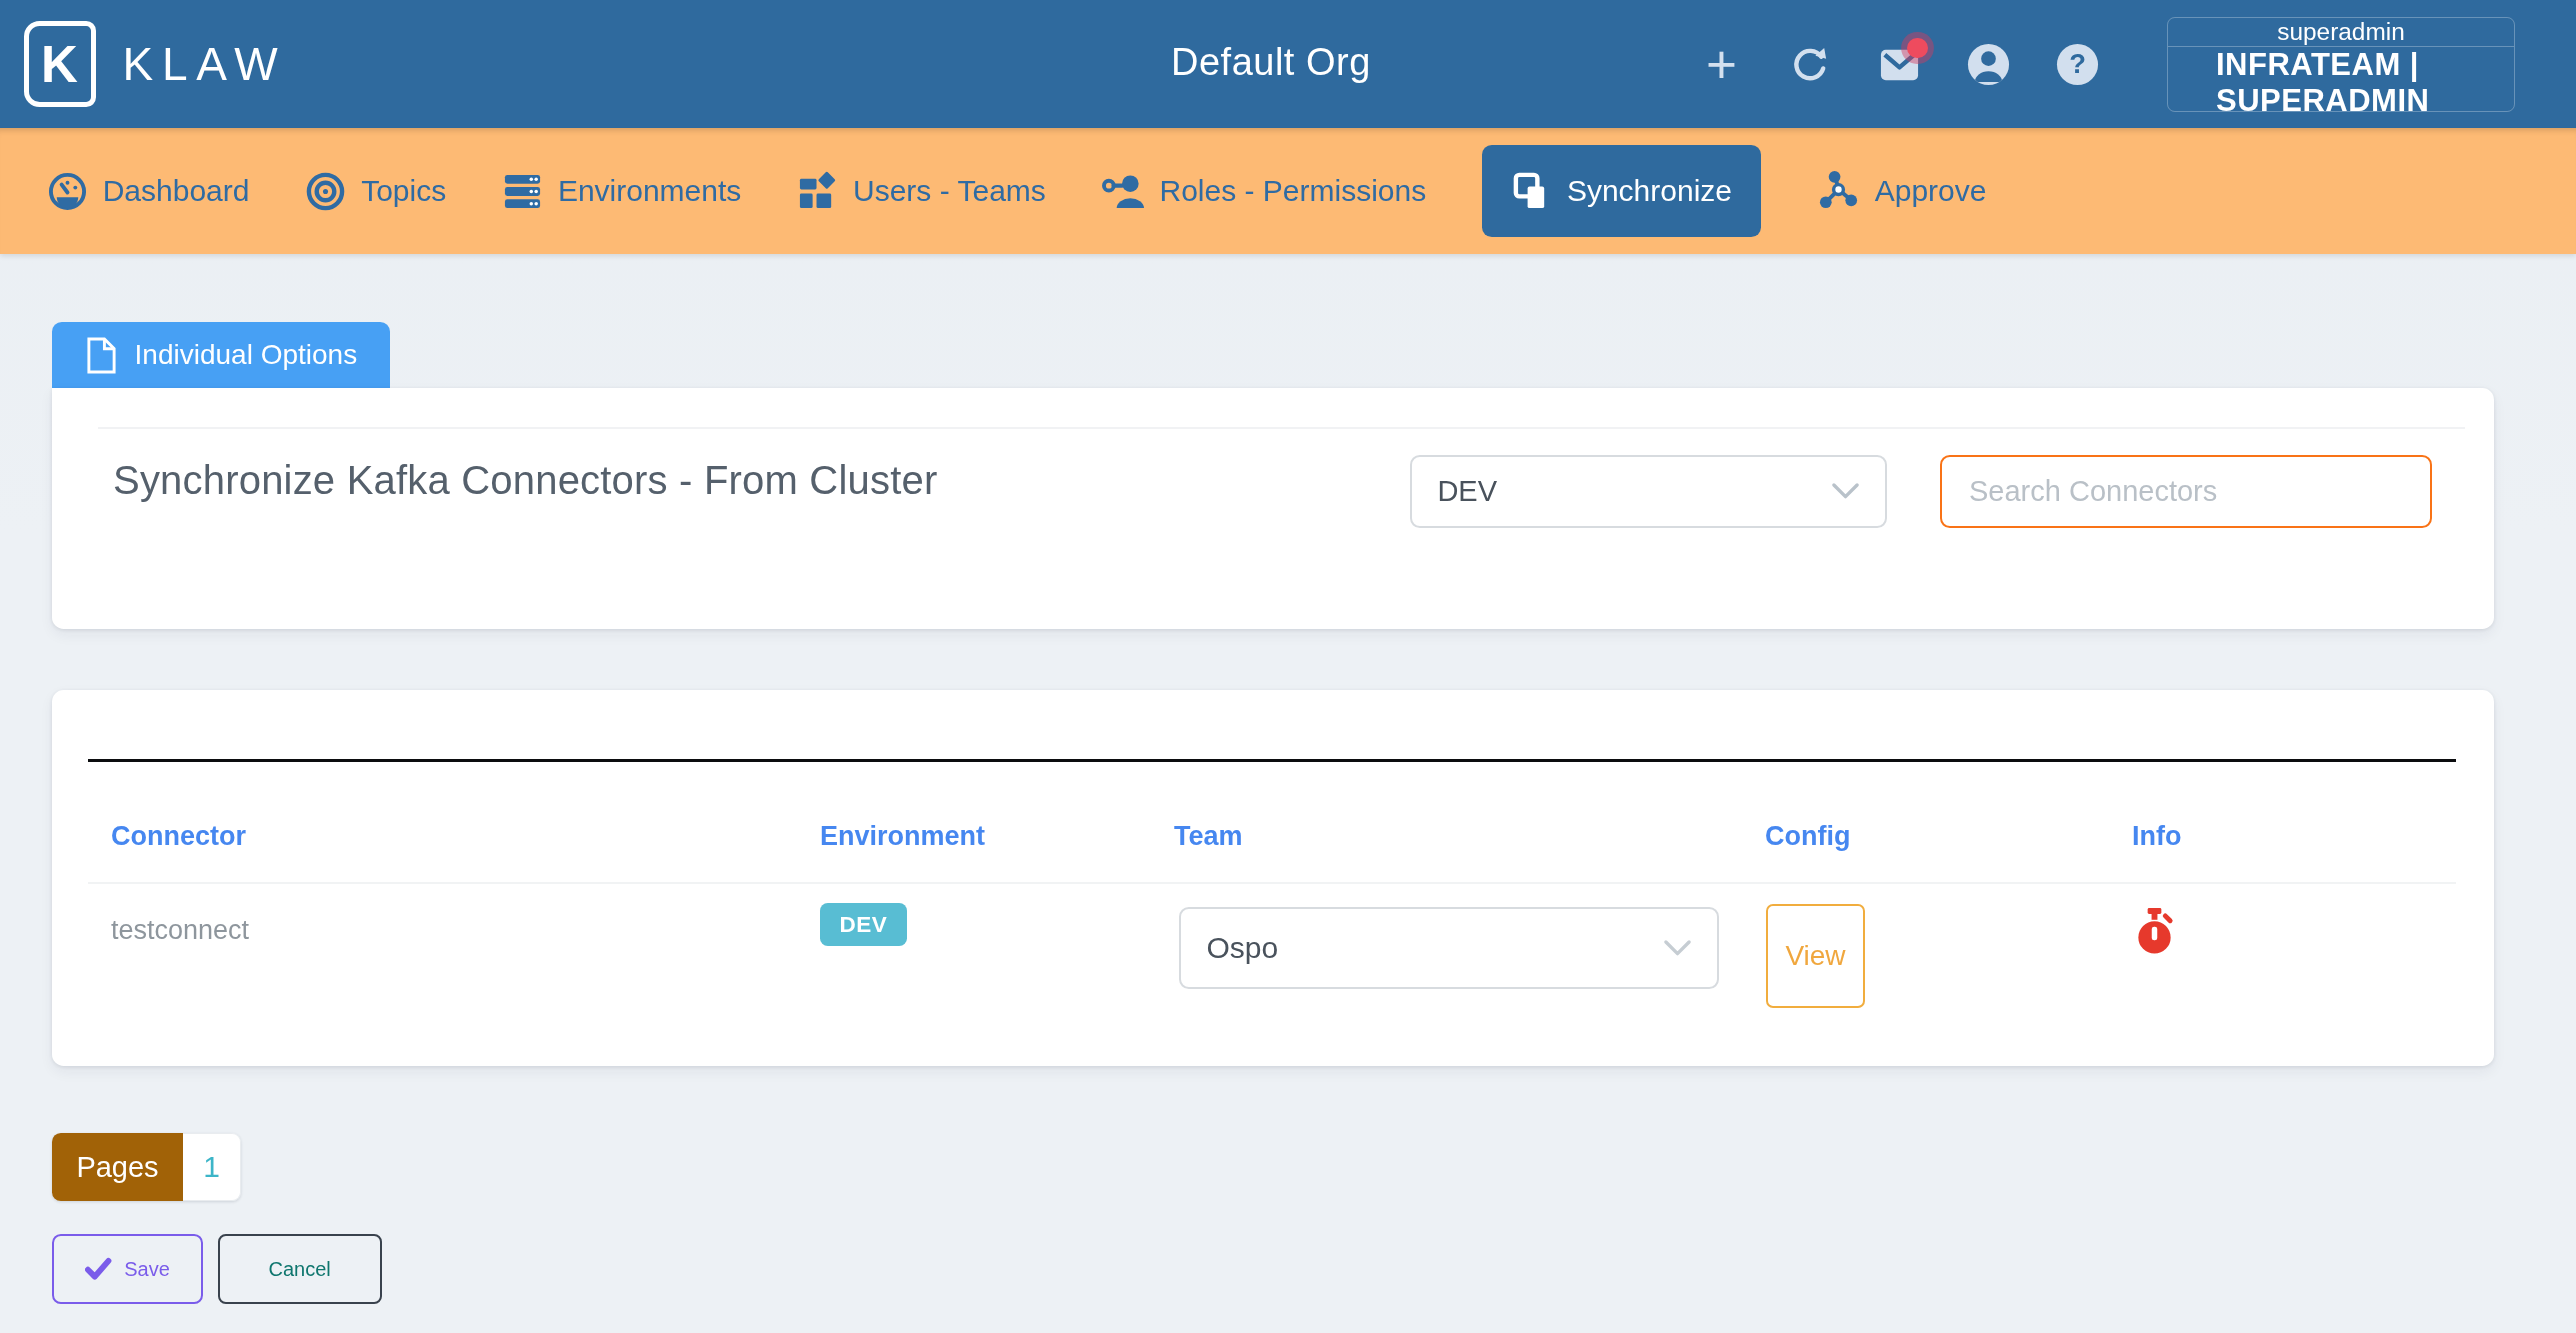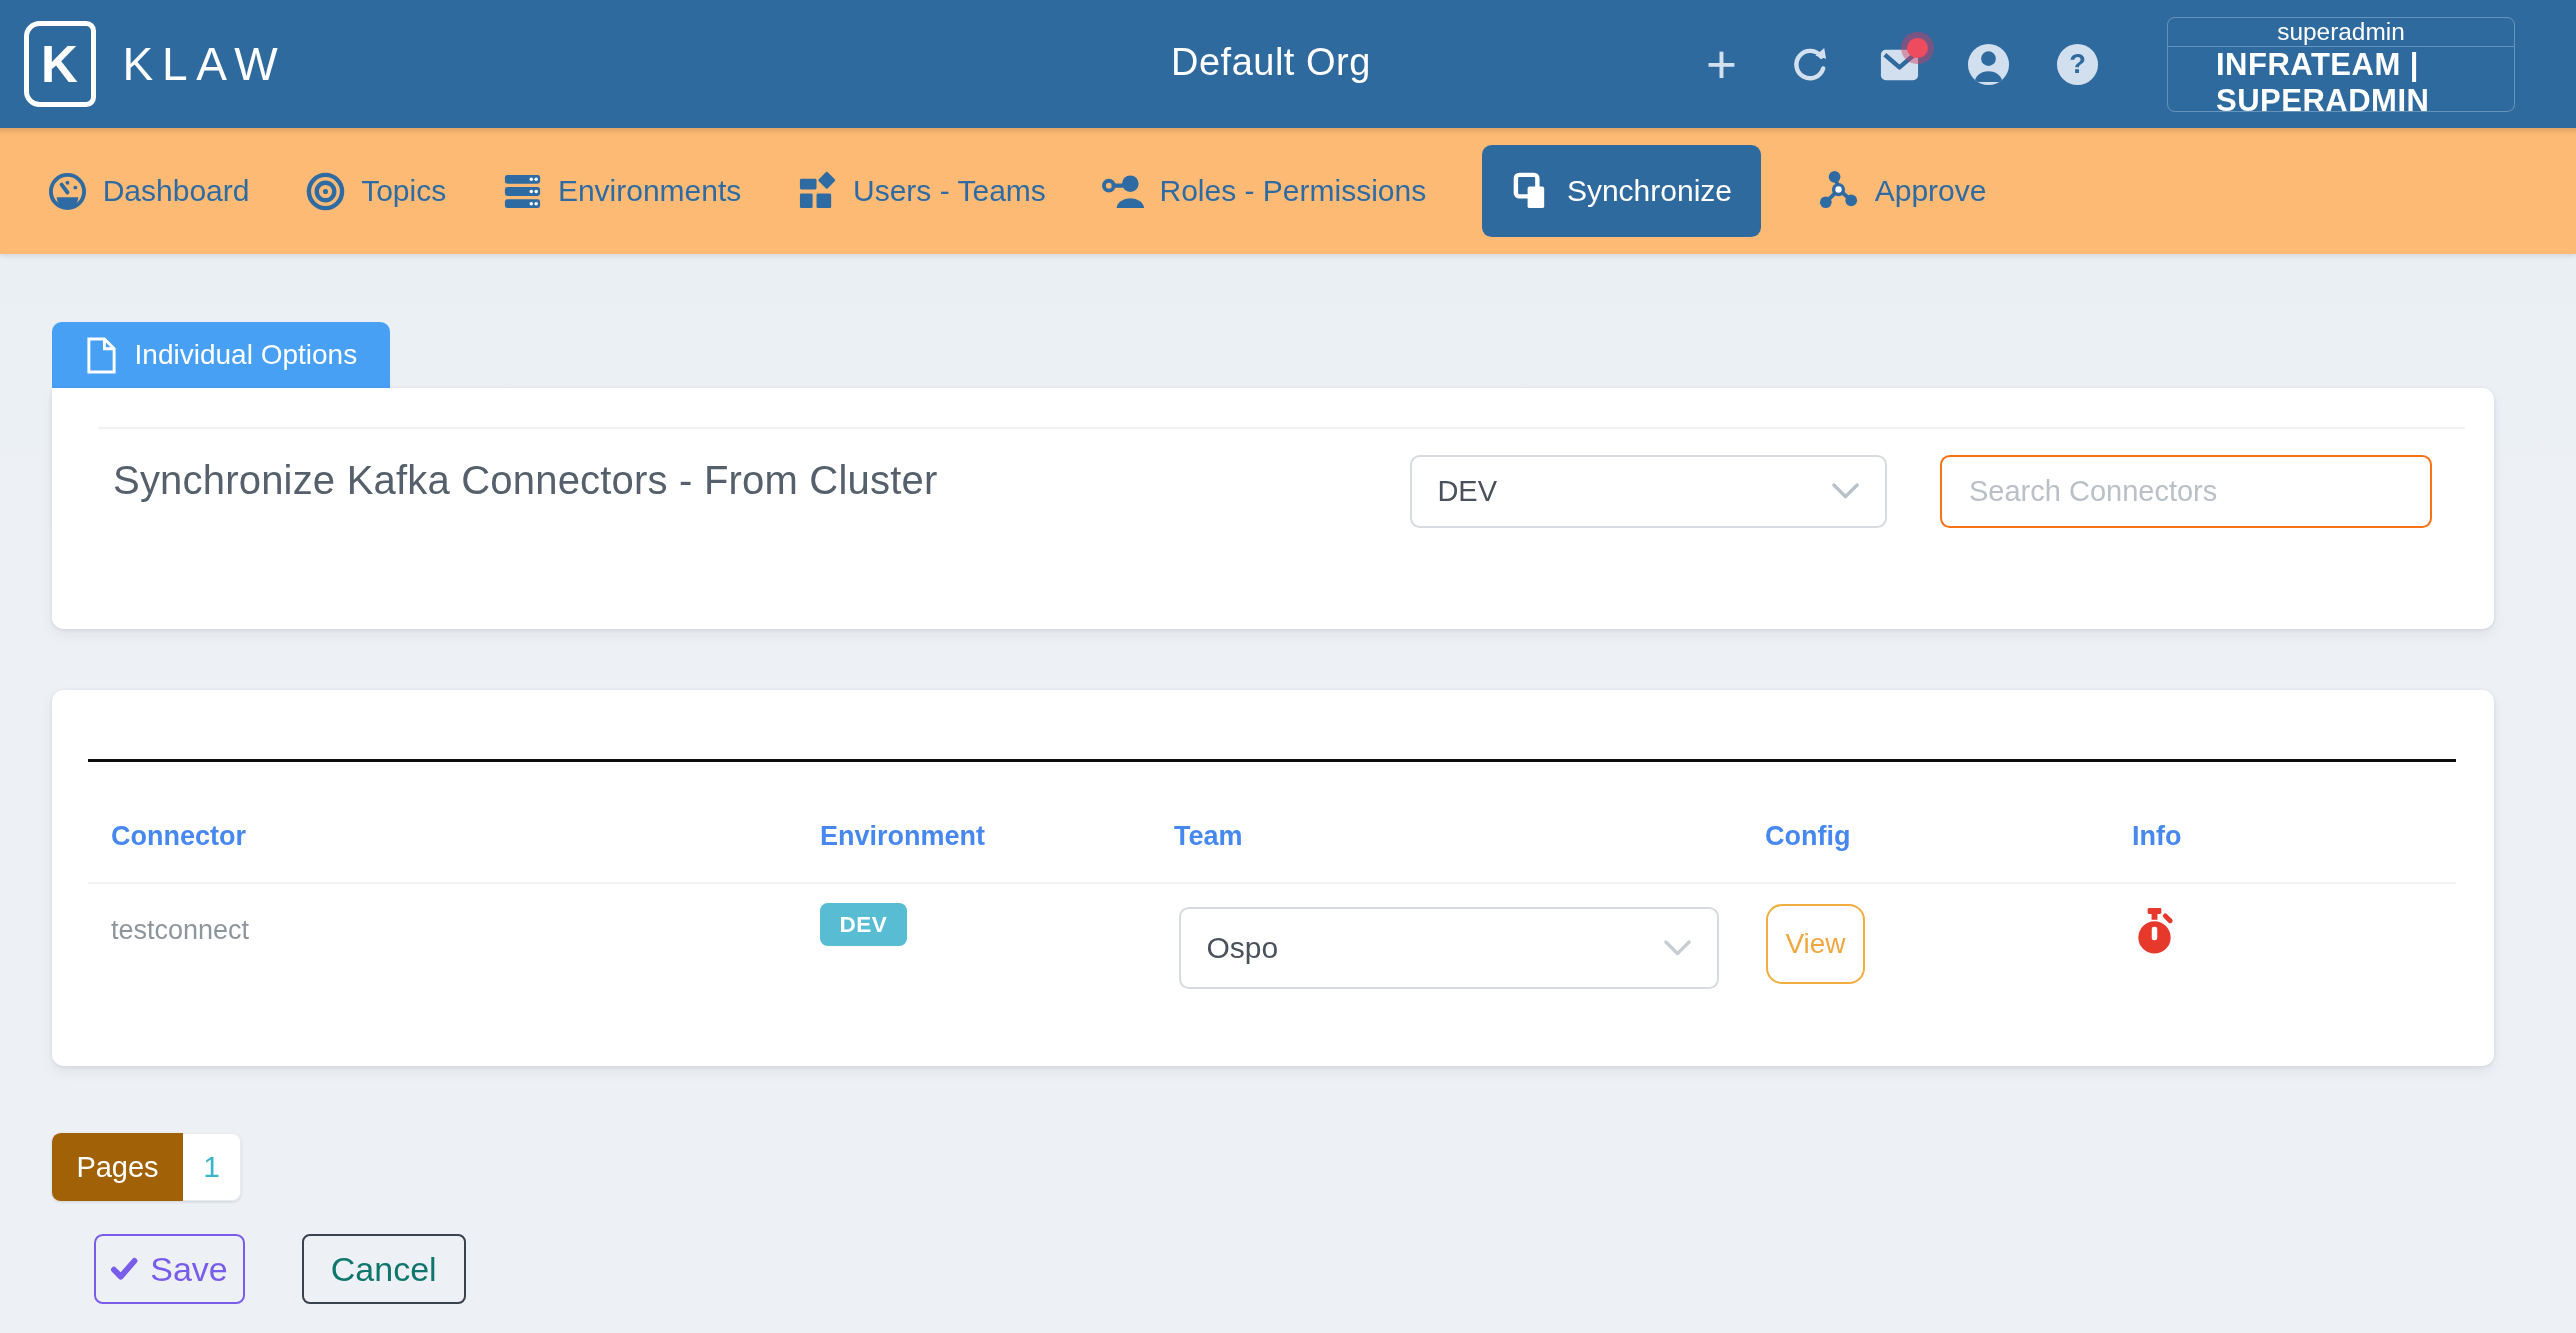--- a/index.html
+++ b/index.html
@@ -76,36 +76,36 @@
 
   .card-table { margin-top: 61px; height: 376px; border-radius: 11.7px; }
   .black-rule { position: absolute; top: 69px; left: 36px; right: 38px; height: 2.9px; background: #0c0d0f; }
   .thead span { position: absolute; top: 131px; font-size: 27px; font-weight: 700; color: #4687f0; }
   .row-sep { position: absolute; top: 192px; left: 36px; right: 38px; height: 2px; background: #f1f3f4; }
   .cell-connector { position: absolute; left: 59px; top: 225px; font-size: 27px; color: #8e969d; }
   .badge-dev { position: absolute; left: 768px; top: 213px; width: 87px; height: 43px;
     background: #58bdd3; color: #fff; font-size: 22.5px; font-weight: 700;
     border-radius: 7.8px; display: grid; place-items: center; letter-spacing: 0.5px; }
   .team-select { position: absolute; left: 1127px; top: 217px; width: 540px; height: 82px; font-size: 30px; }
-  .view-btn { position: absolute; left: 1714px; top: 214px; width: 99px; height: 80px;
-    background: #fff; border: 2px solid #f1ad3e; border-radius: 16px; color: #f0a73e;
+  .view-btn { position: absolute; left: 1714px; top: 214px; width: 99px; height: 104px;
+    background: #fff; border: 2px solid #f1ad3e; border-radius: 7px; color: #f0a73e;
     font-size: 28px; font-family: "Liberation Sans", sans-serif; cursor: pointer; }
   .info-icon-wrap { position: absolute; left: 2080px; top: 217px; width: 45px; height: 51px; cursor: pointer; }
 
   
   .pages { margin-top: 67px; display: inline-flex; height: 68px; border-radius: 8.8px;
     overflow: hidden; box-shadow: 0 1px 2.9px rgba(30,40,60,.15); }
   .pages-label { width: 131px; background: #a16207; color: #fff; font-size: 29px;
     display: grid; place-items: center; cursor: pointer; }
   .pages-num { width: 58px; background: #fff; color: #3cb5c8; font-size: 30px;
     display: grid; place-items: center; border: 1px solid #e9ecef; border-left: none;
     border-radius: 0 8.8px 8.8px 0; cursor: pointer; }
   .actions { margin-top: 33px; display: flex; gap: 14.7px; }
-  .btn { font-family: "Liberation Sans", sans-serif; font-size: 34px; background: transparent;
-    display: inline-flex; align-items: center; justify-content: center; gap: 12.7px; cursor: pointer; margin-left: 42px; }
+  .btn { font-family: "Liberation Sans", sans-serif; font-size: 20px; background: transparent;
+    display: inline-flex; align-items: center; justify-content: center; gap: 12.7px; cursor: pointer; }
   .btn-save { width: 151px; height: 70px; border: 2px solid #7a5cea; border-radius: 8.8px; color: #7a5cea; background:#fff0; }
   .btn-cancel { width: 164px; height: 70px; border: 2.9px solid #39424d; border-radius: 7.8px; color: #0f766e; background:#fff0; }
 </style>
 </head>
 <body>
 
 <header class="navbar">
   <div class="logo">
     <span>K</span>
   </div>

